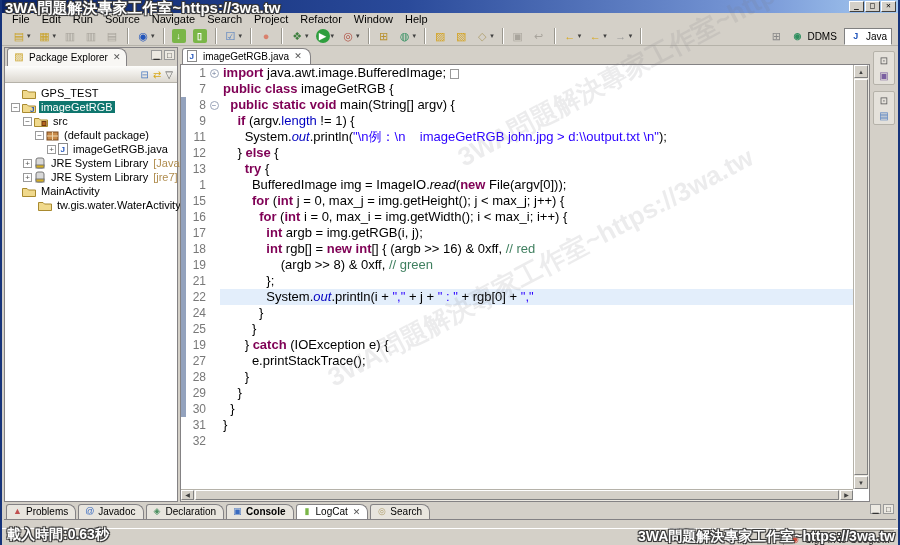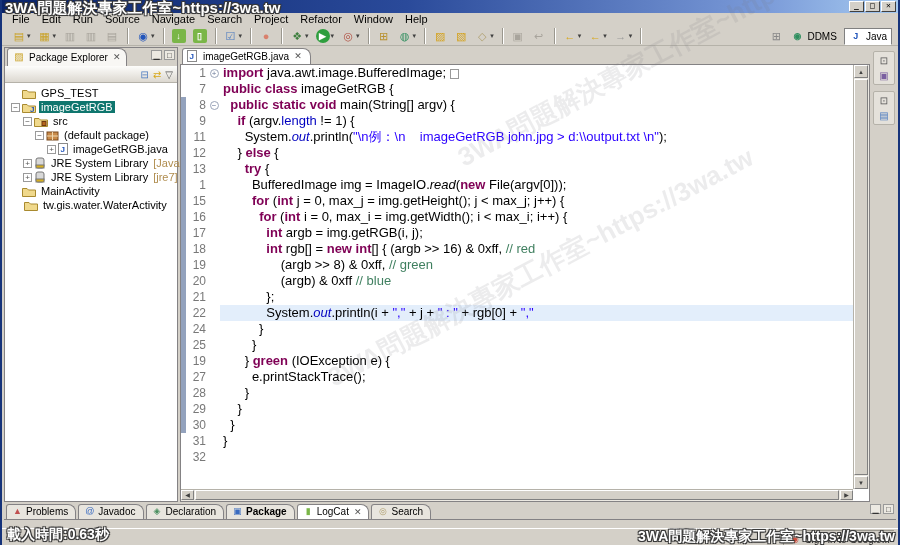--- a/index.html
+++ b/index.html
@@ -368,21 +368,21 @@
           </div>
           <div class="trow" style="padding-left:6px">
             <span class="texp none"></span>
             <span class="ticn">
               <svg width="14" height="11" viewBox="0 0 14 11">
                 <path d="M0.5 2.5 L5 2.5 L6.5 4 L13.5 4 L13.5 10.5 L0.5 10.5 Z" fill="#f0d98c" stroke="#a98a2f"></path>
               </svg>
             </span>
             <span class="tlabel">MainActivity</span>
           </div>
-          <div class="trow" style="padding-left:8px">
+          <div class="trow" style="padding-left:22px">
             <span class="texp none"></span>
             <span class="ticn">
               <svg width="14" height="11" viewBox="0 0 14 11">
                 <path d="M0.5 2.5 L5 2.5 L6.5 4 L13.5 4 L13.5 10.5 L0.5 10.5 Z" fill="#f0d98c" stroke="#a98a2f"></path>
               </svg>
             </span>
             <span class="tlabel">tw.gis.water.WaterActivity</span>
           </div>
         </div>
     </div>
@@ -475,26 +475,20 @@
               <span class="lcode"><span class="tk-p">            </span><span class="tk-k">int</span><span class="tk-p"> rgb[] = </span><span class="tk-k">new</span><span class="tk-p"> </span><span class="tk-k">int</span><span class="tk-p">[] { (argb &gt;&gt; 16) &amp; 0xff, </span><span class="tk-c">// red</span></span>
             </div>
             <div class="crow">
               <span class="rng on"></span>
               <span class="lnum">19</span>
               <span class="lfold"></span>
               <span class="lcode"><span class="tk-p">                (argb &gt;&gt; 8) &amp; 0xff, </span><span class="tk-c">// green</span></span>
             </div>
             <div class="crow">
               <span class="rng on"></span>
-              <span class="lnum">20</span>
-              <span class="lfold"></span>
-              <span class="lcode"><span class="tk-p">                (argb) &amp; 0xff </span><span class="tk-c">// blue</span></span>
-            </div>
-            <div class="crow">
-              <span class="rng on"></span>
               <span class="lnum">21</span>
               <span class="lfold"></span>
               <span class="lcode"><span class="tk-p">            };</span></span>
             </div>
             <div class="crow">
               <span class="rng on"></span>
               <span class="lnum">22</span>
               <span class="lfold"></span>
               <span class="lcode hl"><span class="tk-p">            System.</span><span class="tk-fi">out</span><span class="tk-p">.println(i + </span><span class="tk-s">","</span><span class="tk-p"> + j + </span><span class="tk-s">" : "</span><span class="tk-p"> + rgb[0] + </span><span class="tk-s">","</span></span>
             </div>
@@ -507,21 +501,21 @@
             <div class="crow">
               <span class="rng on"></span>
               <span class="lnum">25</span>
               <span class="lfold"></span>
               <span class="lcode"><span class="tk-p">        }</span></span>
             </div>
             <div class="crow">
               <span class="rng on"></span>
               <span class="lnum">19</span>
               <span class="lfold"></span>
-              <span class="lcode"><span class="tk-p">      } </span><span class="tk-k">green</span><span class="tk-p"> (IOException e) {</span></span>
+              <span class="lcode"><span class="tk-p">      } </span><span class="tk-k">catch</span><span class="tk-p"> (IOException e) {</span></span>
             </div>
             <div class="crow">
               <span class="rng on"></span>
               <span class="lnum">27</span>
               <span class="lfold"></span>
               <span class="lcode"><span class="tk-p">        e.printStackTrace();</span></span>
             </div>
             <div class="crow">
               <span class="rng on"></span>
               <span class="lnum">28</span>
@@ -587,21 +581,21 @@
         <div class="btab">
           <span class="glyph" style="color:#3a6bc0;font-size:9px;width:11px;height:11px;line-height:11px">@</span>
           <span class="btab-label">Javadoc</span>
         </div>
         <div class="btab">
           <span class="glyph" style="color:#4a8f5f;font-size:9px;width:11px;height:11px;line-height:11px">◈</span>
           <span class="btab-label">Declaration</span>
         </div>
         <div class="btab bold">
           <span class="glyph" style="color:#3a6bc0;font-size:9px;width:11px;height:11px;line-height:11px">▣</span>
-          <span class="btab-label">Package</span>
+          <span class="btab-label">Console</span>
         </div>
         <div class="btab active">
           <span class="glyph" style="color:#7ab648;font-size:9px;width:11px;height:11px;line-height:11px">▮</span>
           <span class="btab-label">LogCat</span>
           <span class="close-x">✕</span>
         </div>
         <div class="btab">
           <span class="glyph" style="color:#b0a070;font-size:9px;width:11px;height:11px;line-height:11px">◎</span>
           <span class="btab-label">Search</span>
         </div>

